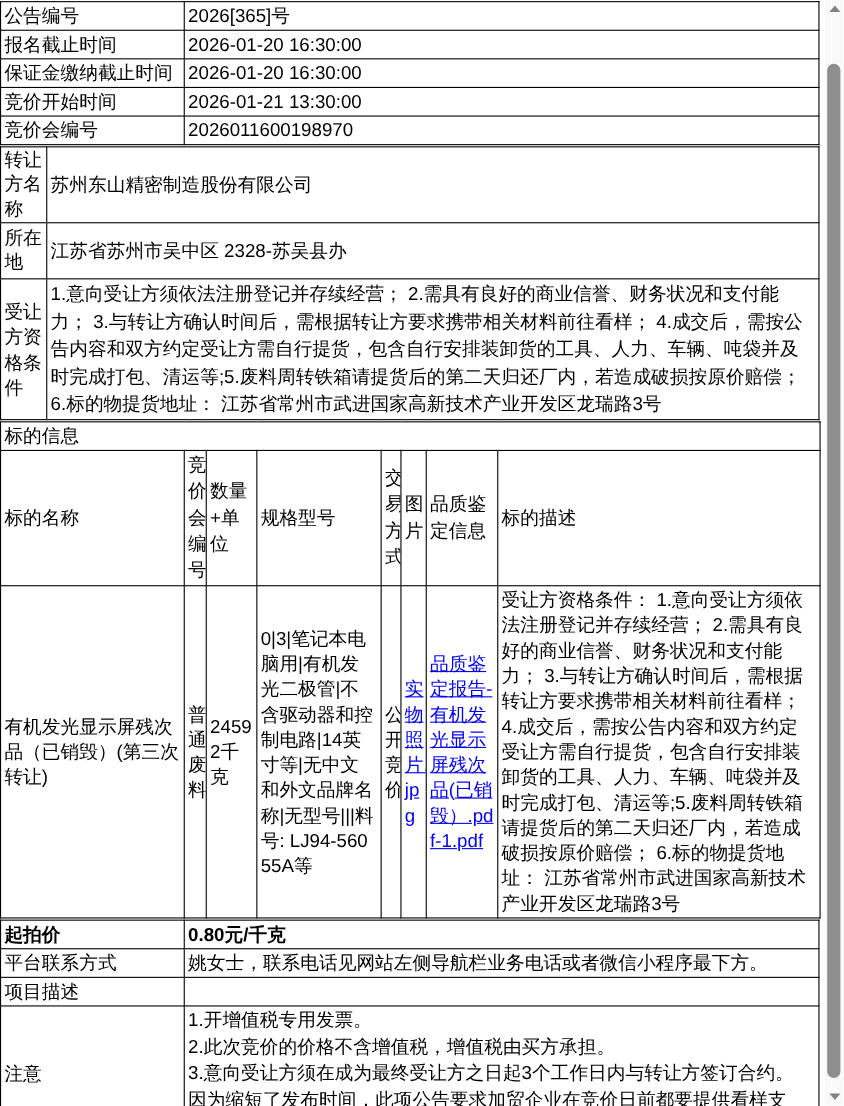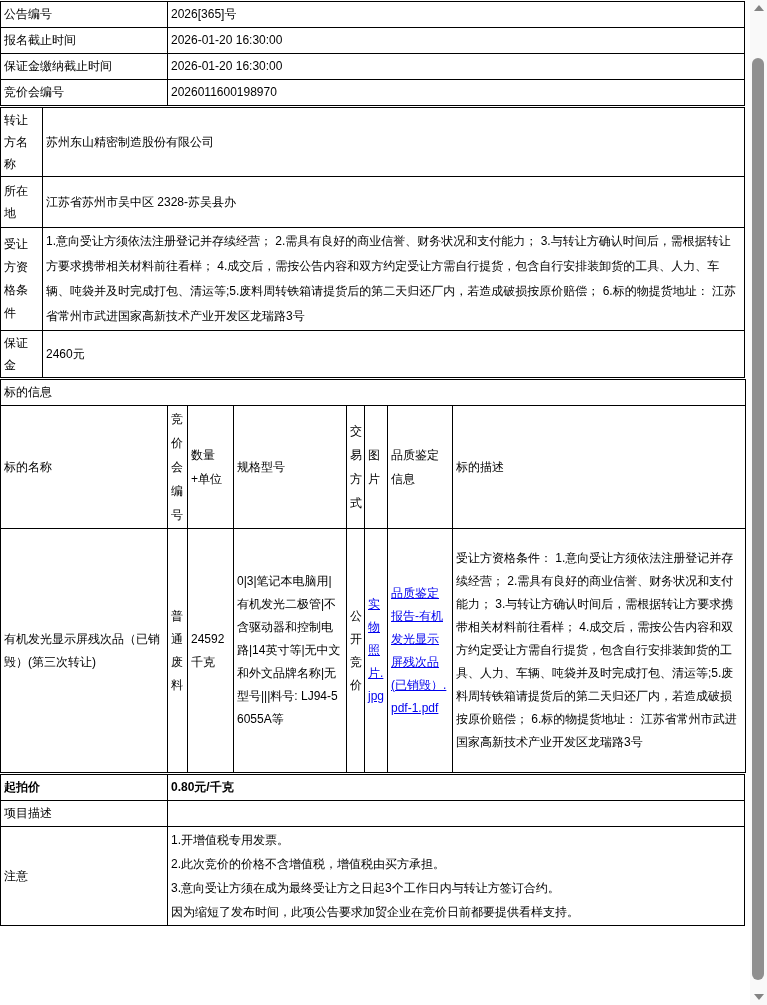--- a/index.html
+++ b/index.html
@@ -12,21 +12,21 @@
     -webkit-font-smoothing: antialiased;
   }
   .content {
     position: absolute; top: 1px; left: 0;
     width: 745px;
   }
   table.tbl {
     border-collapse: collapse;
     table-layout: fixed;
     width: 745px;
-    font-size: 12px;
+    font-size: 17px;
     margin-top: 1px;
   }
   table.tbl:first-child { margin-top: 0; }
   .tbl td {
     border: 1px solid #000000;
     padding: 1px 3px;
     vertical-align: middle;
     line-height: 23px;
     word-break: break-all;
     overflow: hidden;
@@ -108,20 +108,24 @@
       </tr>
       <tr>
         <td class="label">报名截止时间</td>
         <td class="val">2026-01-20 16:30:00</td>
       </tr>
       <tr>
         <td class="label">保证金缴纳截止时间</td>
         <td class="val">2026-01-20 16:30:00</td>
       </tr>
       <tr>
+        <td class="label">竞价开始时间</td>
+        <td class="val">2026-01-21 13:30:00</td>
+      </tr>
+      <tr>
         <td class="label">竞价会编号</td>
         <td class="val">2026011600198970</td>
       </tr>
     </tbody>
   </table>
 
   <table class="tbl tbl-b">
     <colgroup>
         <col class="c-narrow">
         <col>
@@ -131,24 +135,20 @@
         <td class="label">转让方名称</td>
         <td class="val">苏州东山精密制造股份有限公司</td>
       </tr>
       <tr class="r-h50">
         <td class="label">所在地</td>
         <td class="val">江苏省苏州市吴中区 2328-苏吴县办</td>
       </tr>
       <tr class="r-h100">
         <td class="label">受让方资格条件</td>
         <td class="val">1.意向受让方须依法注册登记并存续经营； 2.需具有良好的商业信誉、财务状况和支付能力； 3.与转让方确认时间后，需根据转让方要求携带相关材料前往看样； 4.成交后，需按公告内容和双方约定受让方需自行提货，包含自行安排装卸货的工具、人力、车辆、吨袋并及时完成打包、清运等;5.废料周转铁箱请提货后的第二天归还厂内，若造成破损按原价赔偿； 6.标的物提货地址： 江苏省常州市武进国家高新技术产业开发区龙瑞路3号</td>
-      </tr>
-      <tr class="r-h46">
-        <td class="label">保证金</td>
-        <td class="val">2460元</td>
       </tr>
     </tbody>
   </table>
 
   <table class="tbl tbl-c">
     <colgroup>
       <col class="c1">
         <col class="c2">
         <col class="c3">
         <col class="c4">
@@ -192,20 +192,24 @@
     <colgroup>
         <col class="c-label">
         <col>
       </colgroup>
     <tbody>
       <tr class="r-bold">
         <td class="label">起拍价</td>
         <td class="val">0.80元/千克</td>
       </tr>
       <tr>
+        <td class="label">平台联系方式</td>
+        <td class="val">姚女士，联系电话见网站左侧导航栏业务电话或者微信小程序最下方。</td>
+      </tr>
+      <tr>
         <td class="label">项目描述</td>
         <td class="val"></td>
       </tr>
       <tr class="r-notice">
         <td class="label">注意</td>
         <td class="val">
           <div class="notice-line">1.开增值税专用发票。</div>
           <div class="notice-line">2.此次竞价的价格不含增值税，增值税由买方承担。</div>
           <div class="notice-line">3.意向受让方须在成为最终受让方之日起3个工作日内与转让方签订合约。</div>
           <div class="notice-line">因为缩短了发布时间，此项公告要求加贸企业在竞价日前都要提供看样支持。</div>

